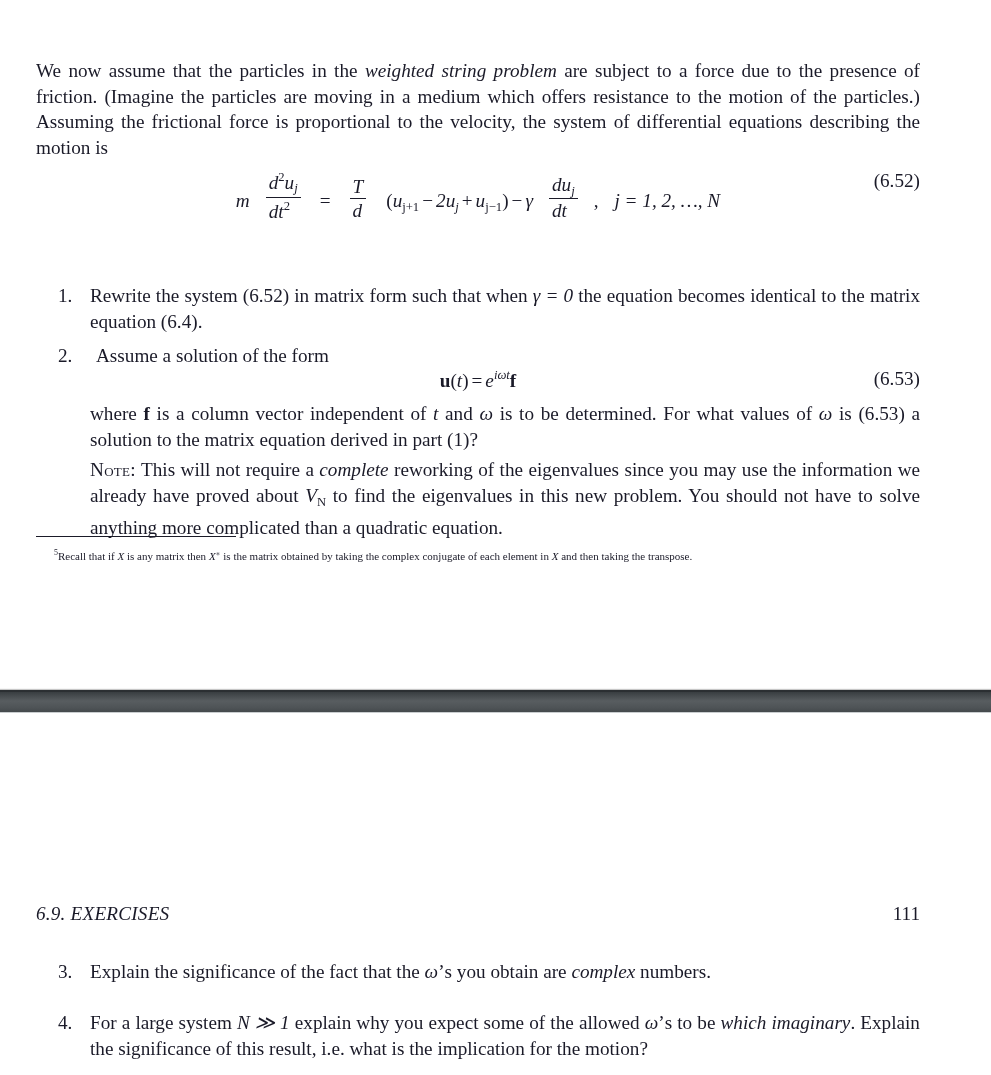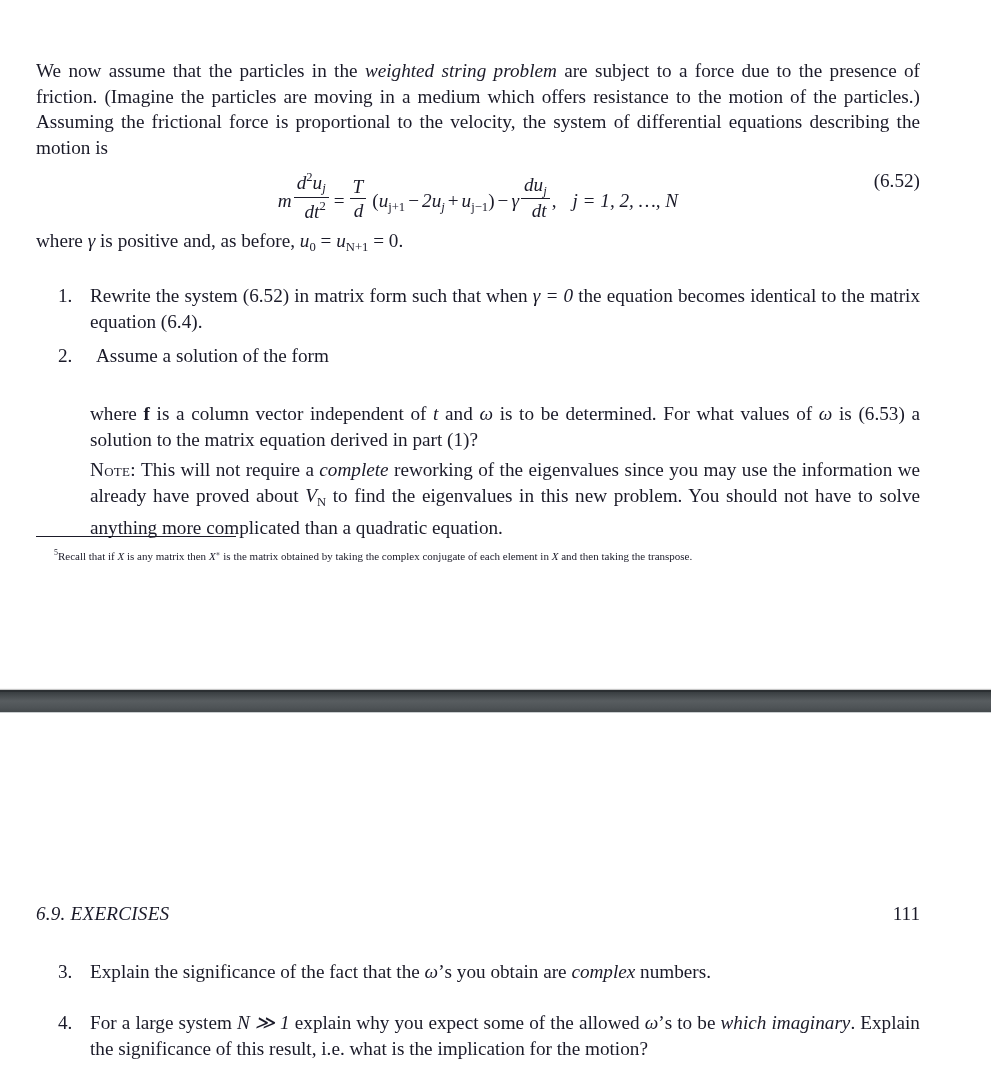--- a/index.html
+++ b/index.html
@@ -59,23 +59,23 @@
   .math {
     font-family: "Liberation Serif", "DejaVu Serif", serif;
     font-style: italic;
     white-space: nowrap;
   }
   .mathrm { font-style: normal; }
 
   .frac {
     display: inline-block;
     vertical-align: -0.52em;
-    text-align: right;
+    text-align: left;
     line-height: 1.12;
-    margin: 0 2px;
+    margin: 0 16px;
   }
   .frac > .num {
     display: block;
     padding: 0 3px 1px 3px;
     border-bottom: 1.1px solid #1a1a28;
   }
   .frac > .den {
     display: block;
     padding: 1px 3px 0 3px;
   }
@@ -193,38 +193,41 @@
     <p class="para"><span>We now assume that the particles in the </span><i>weighted string problem</i><span> are subject to a force due to the presence of friction. (Imagine the particles are moving in a medium which offers resistance to the motion of the particles.) Assuming the frictional force is proportional to the velocity, the system of differential equations describing the motion is</span></p>
   </div>
 
   <div class="content" style="top:170px;">
     <div class="eqrow">
       <span class="eqbody math"><span>m</span><span class="frac"><span class="num"><span>d</span><sup class="smn">2</sup><span>u</span><sub class="sm">j</sub></span><span class="den"><span>dt</span><sup class="smn">2</sup></span></span><span class="op">=</span><span class="frac"><span class="num">T</span><span class="den">d</span></span><span class="paren" style="padding-left:4px">(</span><span>u</span><sub class="smn">j+1</sub><span class="op">−</span><span>2u</span><sub class="sm">j</sub><span class="op">+</span><span>u</span><sub class="smn">j−1</sub><span class="paren">)</span><span class="op">−</span><span>γ</span><span class="frac"><span class="num"><span>du</span><sub class="sm">j</sub></span><span class="den">dt</span></span><span class="mathrm">,</span><span class="math" style="padding-left:16px">j = 1, 2, …, N</span></span>
       <span class="eqtag">(6.52)</span>
     </div>
   </div>
 
-  <div class="content" style="top:228px;">
-    <p class="para nojust"><span>where </span><span class="math">γ</span><span> is positive and, as before, </span><span class="math"><span>u</span><sub class="smn">0</sub></span><span class="mathrm"> = </span><span class="math"><span>u</span><sub class="smn">N+1</sub></span><span class="mathrm"> = 0.</span></p>
-  </div>
 
   <div class="content" style="top:283px; width:884px;">
     <div class="li">
       <span class="marker">1.</span>
       <span>Rewrite the system (6.52) in matrix form such that when </span><span class="math">γ = 0</span><span> the equation becomes identical to the matrix equation (6.4).</span>
     </div>
   </div>
 
   <div class="content" style="top:343px; width:884px;">
     <div class="li" style="padding-left:54px;">
       <span class="marker">2.</span>
       <span class="nj" style="display:block; text-align:left;margin-left:6px;">Assume a solution of the form</span>
     </div>
   </div>
 
+  <div class="content" style="top:368px;">
+    <div class="eqrow">
+      <span class="eqbody math"><span class="bf" style="font-style:normal">u</span><span class="mathrm">(</span><span>t</span><span class="mathrm">)</span><span class="op">=</span><span>e</span><sup class="sm">iωt</sup><span class="bf" style="font-style:normal">f</span></span>
+      <span class="eqtag">(6.53)</span>
+    </div>
+  </div>
 
   <div class="content" style="top:401px; left:90px; width:830px;">
     <p class="para"><span>where </span><span class="bf">f</span><span> is a column vector independent of </span><span class="math">t</span><span> and </span><span class="math">ω</span><span> is to be determined. For what values of </span><span class="math">ω</span><span> is (6.53) a solution to the matrix equation derived in part (1)?</span></p>
   </div>
 
   <div class="content" style="top:457px; left:90px; width:830px;">
     <p class="para"><span class="smallcaps">Note:</span><span> This will not require a </span><i>complete</i><span> reworking of the eigenvalues since you may use the information we already have proved about </span><span class="math"><span>V</span><sub class="smn">N</sub></span><span> to find the eigenvalues in this new problem. You should not have to solve anything more complicated than a quadratic equation.</span></p>
   </div>
 
   <div class="content" style="top:536px; width:884px;">

